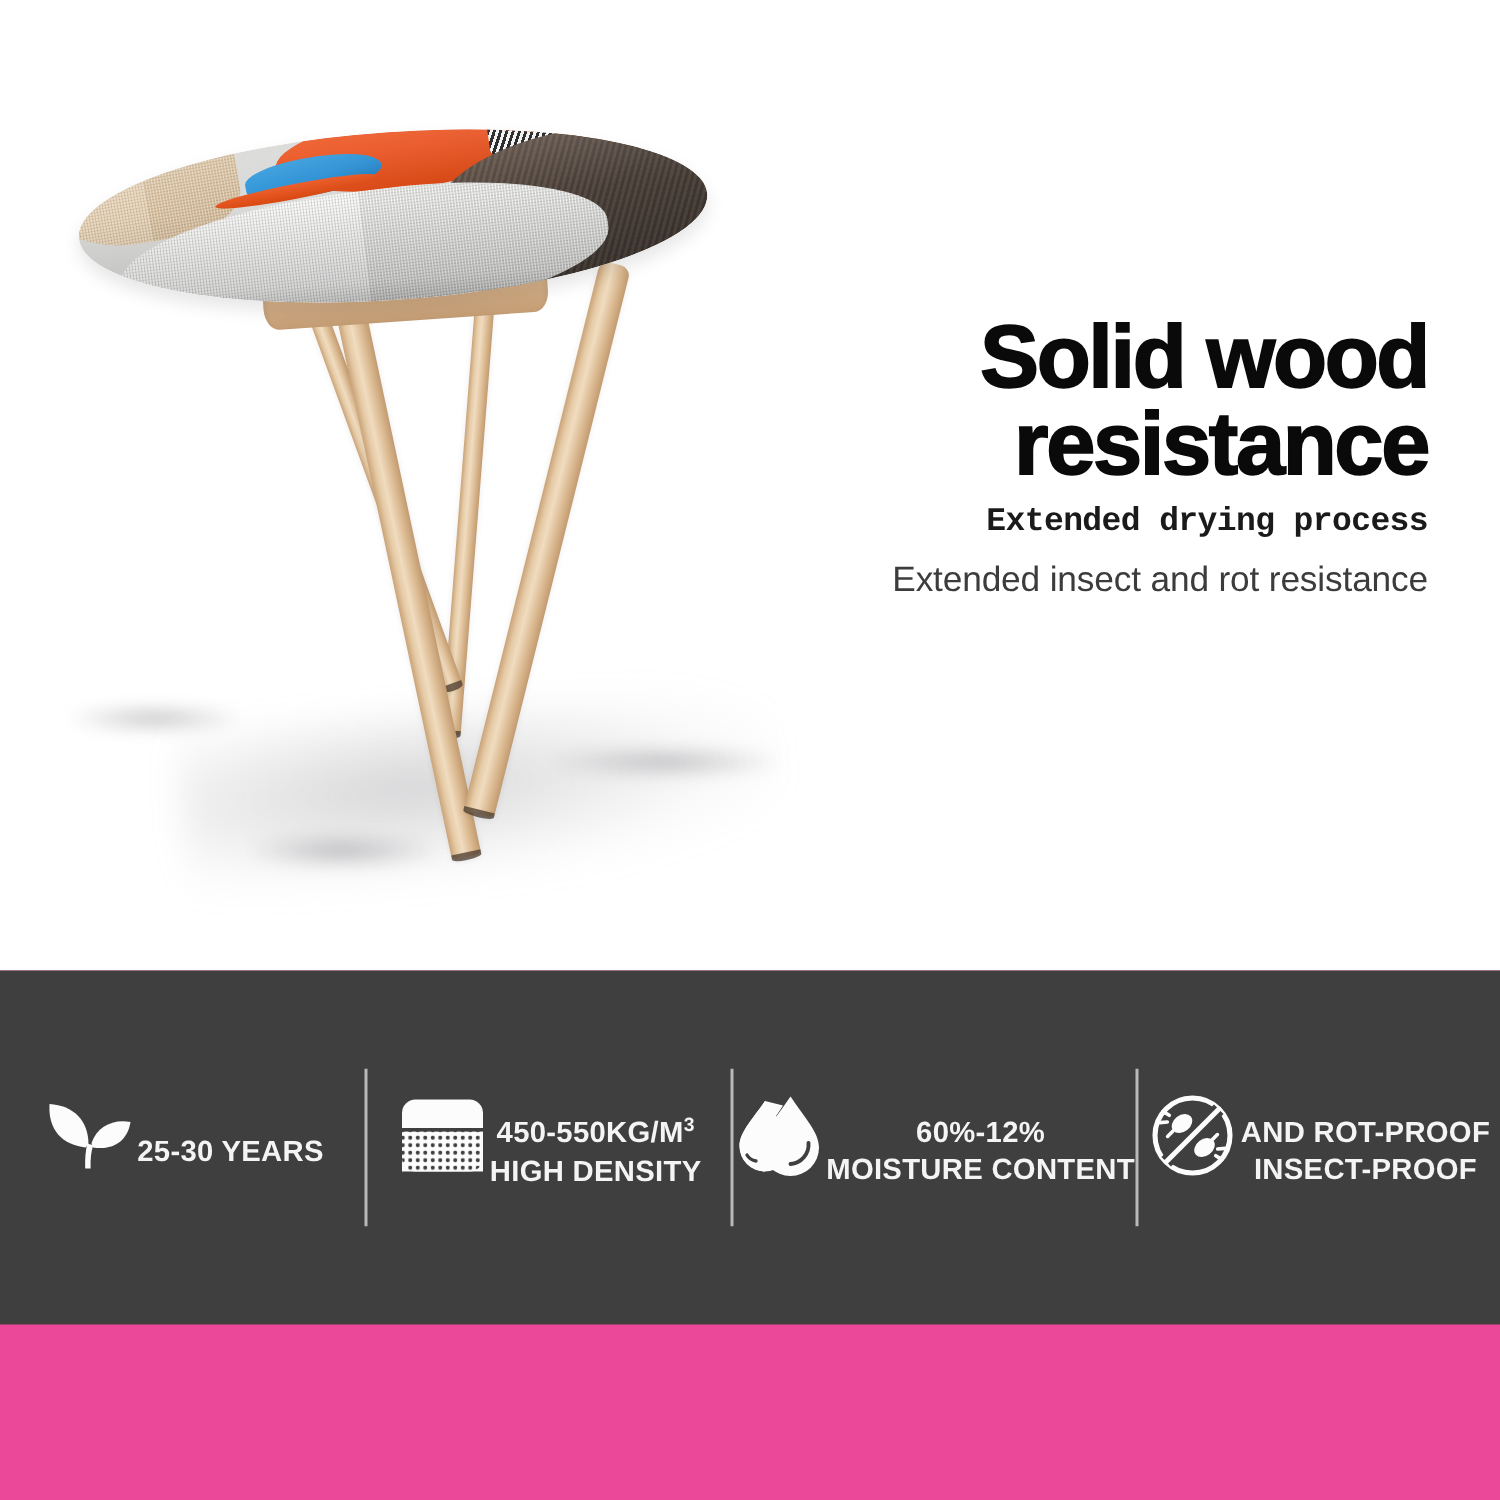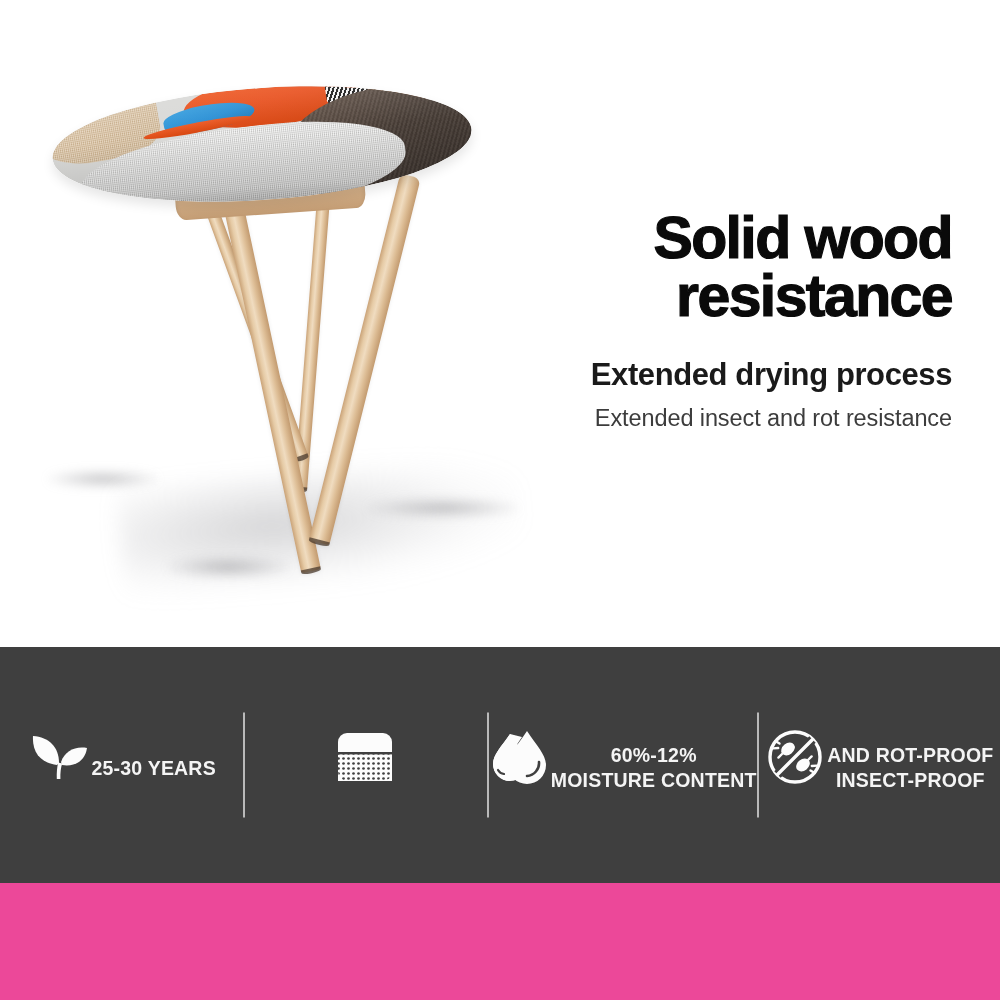--- a/index.html
+++ b/index.html
@@ -216,26 +216,26 @@
     font-weight: 700;
     font-size: 59px;
     line-height: 0.98;
     letter-spacing: -1.6px;
     color: #0a0a0a;
     margin: 0;
     -webkit-text-stroke: 1.2px #0a0a0a;
   }
   .headline .l2 { display: block; }
   .subhead {
-    font-family: Liberation Sans, sans-serif;
+    font-family: Liberation Mono, monospace;
     font-weight: 600;
-    font-size: 31px;
+    font-size: 22px;
     letter-spacing: -0.4px;
     color: #1a1a1a;
-    margin: 32px 0 0 0;
+    margin: 10px 0 0 0;
     line-height: 1.1;
   }
   .subsub {
     font-family: "Liberation Sans", sans-serif;
     font-weight: 400;
     font-size: 23.5px;
     letter-spacing: -0.1px;
     color: #3c3c3c;
     margin: 14px 0 0 0;
     line-height: 1.1;
@@ -378,20 +378,24 @@
             <pattern id="dots" x="0" y="0" width="5" height="5" patternUnits="userSpaceOnUse">
               <circle cx="2.5" cy="2.5" r="1.35" fill="#3f3f3f"></circle>
             </pattern>
           </defs>
           <rect x="2" y="2" width="54" height="48" rx="9" ry="9" fill="#fcfcfc"></rect>
           <rect x="2" y="22" width="54" height="28" fill="#fcfcfc"></rect>
           <path d="M2 23 h54 v18 a9 9 0 0 1 -9 9 h-36 a9 9 0 0 1 -9 -9 z" fill="url(#dots)"></path>
           <rect x="2" y="21" width="54" height="2.4" fill="#3f3f3f"></rect>
         </svg>
       </div>
+      <div class="feature-label">
+        <span class="ln"><span>450-550KG/M</span><sup class="m3">3</sup></span>
+        <span class="ln">HIGH DENSITY</span>
+      </div>
     </div>
 
     <div class="feature">
       <div class="feature-icon">
         <svg width="60" height="56" viewBox="0 0 60 56" aria-hidden="true">
           <g fill="#fcfcfc">
             <path d="M21 5 C12 18, 4 26, 4 35 A17 17 0 0 0 38 35 C38 26, 30 18, 21 5 Z"></path>
             <path d="M38 2 C28 17, 19 26, 19 36 A19 19 0 0 0 57 36 C57 26, 48 17, 38 2 Z"></path>
           </g>
           <path d="M21 5 C12 18, 4 26, 4 35 A17 17 0 0 0 21 52 A19 19 0 0 1 19 36 C19 27, 26 19, 33 8 Z" fill="#fcfcfc"></path>

